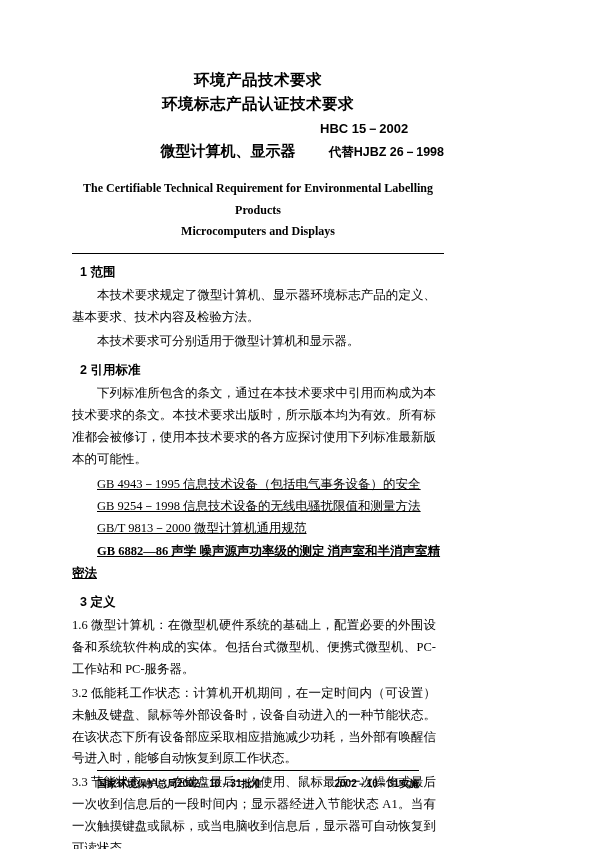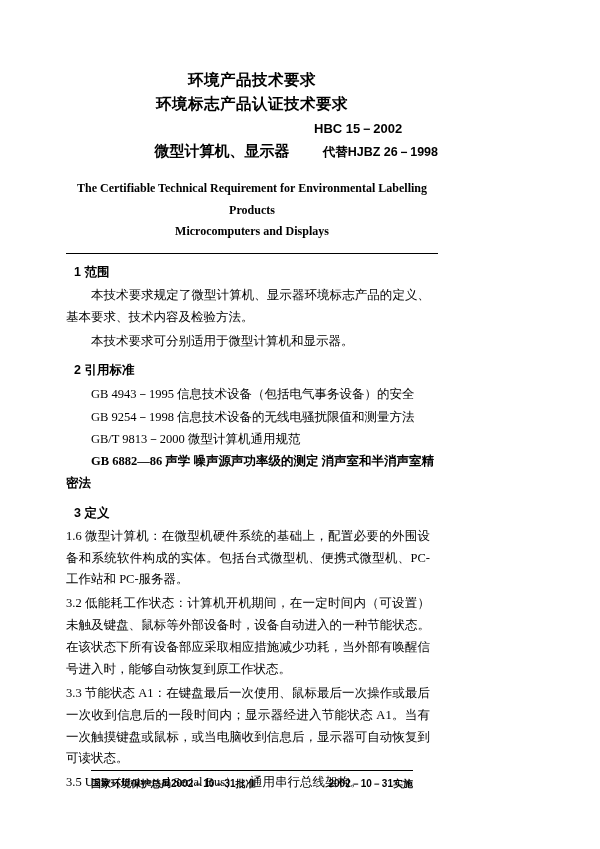--- a/index.html
+++ b/index.html
@@ -10,21 +10,21 @@
   body {
     width: 600px;
     height: 849px;
     font-family: "Liberation Serif", serif;
     color: #000000;
     position: relative;
     overflow: hidden;
   }
   .page {
     position: absolute;
-    left: 6px;
+    left: 12px;
     top: 0;
     width: 492px;
     height: 849px;
     box-sizing: border-box;
     padding: 0 60px;
   }
   .title-block {
     margin-top: 68px;
     text-align: center;
   }
@@ -93,20 +93,21 @@
     text-align: justify;
   }
   p.indent {
     text-indent: 25px;
   }
   p.std {
     text-indent: 25px;
     font-size: 12.5px;
     line-height: 1.78;
     margin: 0;
+    text-decoration: underline;
   }
   p.std.bold {
     font-weight: bold;
   }
   .footer {
     position: absolute;
     left: 85px;
     right: 85px;
     bottom: 58px;
   }
@@ -145,20 +146,21 @@
   <div class="en-title">The Certifiable Technical Requirement for Environmental Labelling Products</div>
   <div class="en-title" style="margin-top:0">Microcomputers and Displays</div>
 
   <hr class="rule">
 
   <div class="sec-head">1 范围</div>
   <p class="body indent">本技术要求规定了微型计算机、显示器环境标志产品的定义、基本要求、技术内容及检验方法。</p>
   <p class="body indent">本技术要求可分别适用于微型计算机和显示器。</p>
 
   <div class="sec-head">2 引用标准</div>
+  <p class="body indent">下列标准所包含的条文，通过在本技术要求中引用而构成为本技术要求的条文。本技术要求出版时，所示版本均为有效。所有标准都会被修订，使用本技术要求的各方应探讨使用下列标准最新版本的可能性。</p>
   <p class="std">GB 4943－1995 信息技术设备（包括电气事务设备）的安全</p>
   <p class="std">GB 9254－1998 信息技术设备的无线电骚扰限值和测量方法</p>
   <p class="std">GB/T 9813－2000 微型计算机通用规范</p>
   <p class="std bold">GB 6882—86 声学 噪声源声功率级的测定 消声室和半消声室精密法</p>
 
   <div class="sec-head">3 定义</div>
   <p class="body">1.6 微型计算机：在微型机硬件系统的基础上，配置必要的外围设备和系统软件构成的实体。包括台式微型机、便携式微型机、PC-工作站和 PC-服务器。</p>
   <p class="body">3.2 低能耗工作状态：计算机开机期间，在一定时间内（可设置）未触及键盘、鼠标等外部设备时，设备自动进入的一种节能状态。在该状态下所有设备部应采取相应措施减少功耗，当外部有唤醒信号进入时，能够自动恢复到原工作状态。</p>
   <p class="body">3.3 节能状态 A1：在键盘最后一次使用、鼠标最后一次操作或最后一次收到信息后的一段时间内；显示器经进入节能状态 A1。当有一次触摸键盘或鼠标，或当电脑收到信息后，显示器可自动恢复到可读状态。</p>
   <p class="body">3.5 USB（Universal Serial Bus）：通用串行总线架构。</p>

